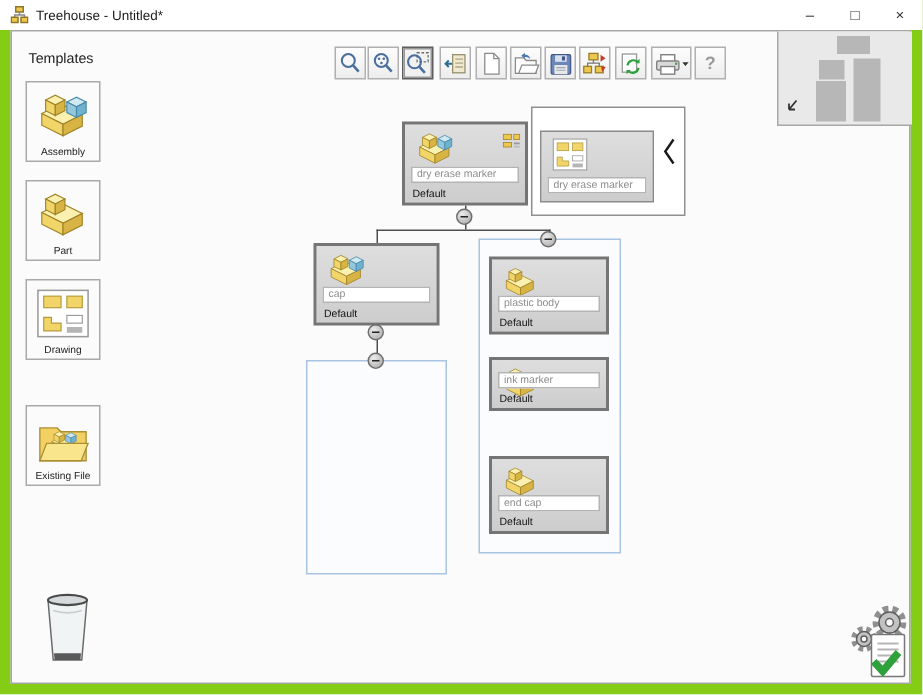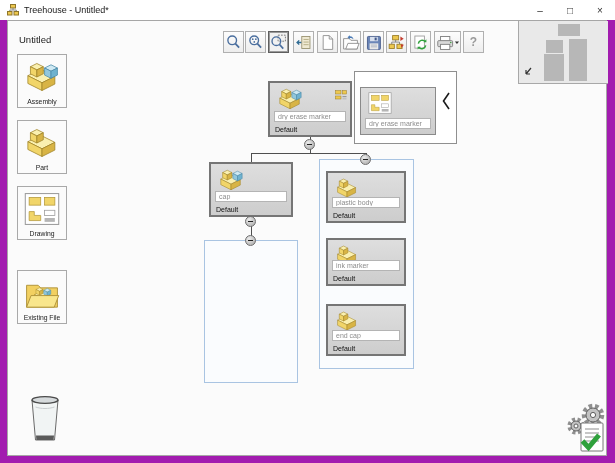--- a/index.html
+++ b/index.html
@@ -1,16 +1,16 @@
 <!DOCTYPE html>
 <html><head>
 <meta charset="utf-8">
 <style>
   html,body{margin:0;padding:0;background:#fff;}
-  .window{position:relative;width:615px;height:463px;background:#a21caf;
+  .window{position:relative;width:615px;height:463px;background:#84cc16;
     font-family:"Liberation Sans",sans-serif;overflow:hidden;}
   
   .titlebar{position:absolute;left:0;top:0;width:615px;height:20px;background:#fff;
     display:flex;align-items:center;}
   .titlebar .appicon{margin-left:7px;margin-right:5px;display:flex;}
   .titlebar .ttl{font-size:9px;color:#1a1a1a;}
   .wctrls{position:absolute;right:0;top:0;height:20px;display:flex;}
   .wbtn{width:30px;height:20px;display:flex;align-items:center;justify-content:center;
     font-size:10px;color:#333;cursor:default;}
   
@@ -100,21 +100,21 @@
     <span class="ttl">Treehouse - Untitled*</span>
     <div class="wctrls">
       <div class="wbtn">–</div>
       <div class="wbtn">□</div>
       <div class="wbtn">×</div>
     </div>
   </div>
 
   <div class="frame">
 
-    <div class="tpl-title">Untitled</div>
+    <div class="tpl-title">Templates</div>
 
     <div class="tplbox" style="top:33px">
       <svg width="40" height="36" viewBox="0 0 30 28">
           <use href="#icon-assembly"></use>
         </svg>
       <div class="lbl">Assembly</div>
     </div>
     <div class="tplbox" style="top:99px">
       <svg width="40" height="36" viewBox="0 0 30 28">
           <use href="#icon-part"></use>
@@ -283,21 +283,21 @@
     <div class="group" style="left:311px;top:138px;width:95px;height:210px"></div>
     <button class="cbtn" style="left:352px;top:133px"></button>
 
     <div class="node" style="left:318px;top:150px;width:80px;height:52px">
       <svg class="nicon" width="28" height="24" viewBox="0 0 30 28">
           <use href="#icon-part"></use>
         </svg>
       <input value="plastic body" style="">
       <div class="cfg">Default</div>
     </div>
-    <div class="node" style="left:318px;top:217px;width:80px;height:48px">
+    <div class="node" style="left:318px;top:217px;width:80px;height:36px">
       <svg class="nicon" width="28" height="24" viewBox="0 0 30 28">
           <use href="#icon-part"></use>
         </svg>
       <input value="ink marker" style="">
       <div class="cfg">Default</div>
     </div>
     <div class="node" style="left:318px;top:283px;width:80px;height:52px">
       <svg class="nicon" width="28" height="24" viewBox="0 0 30 28">
           <use href="#icon-part"></use>
         </svg>

